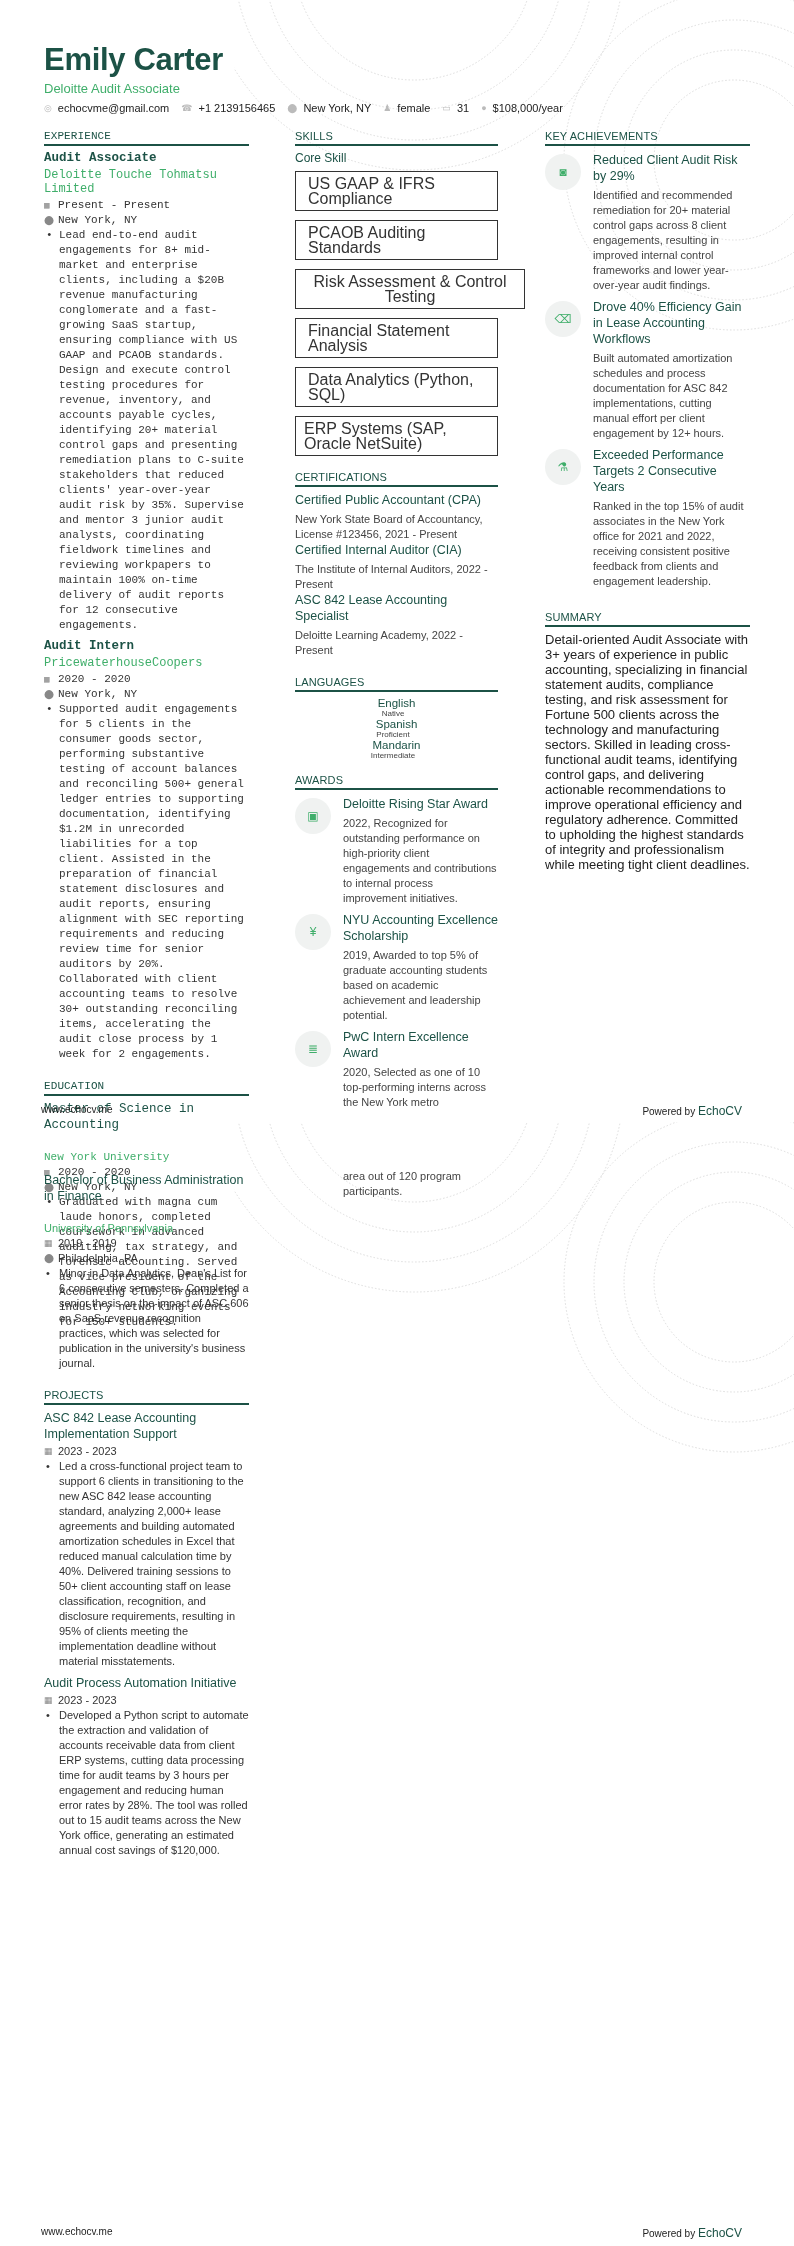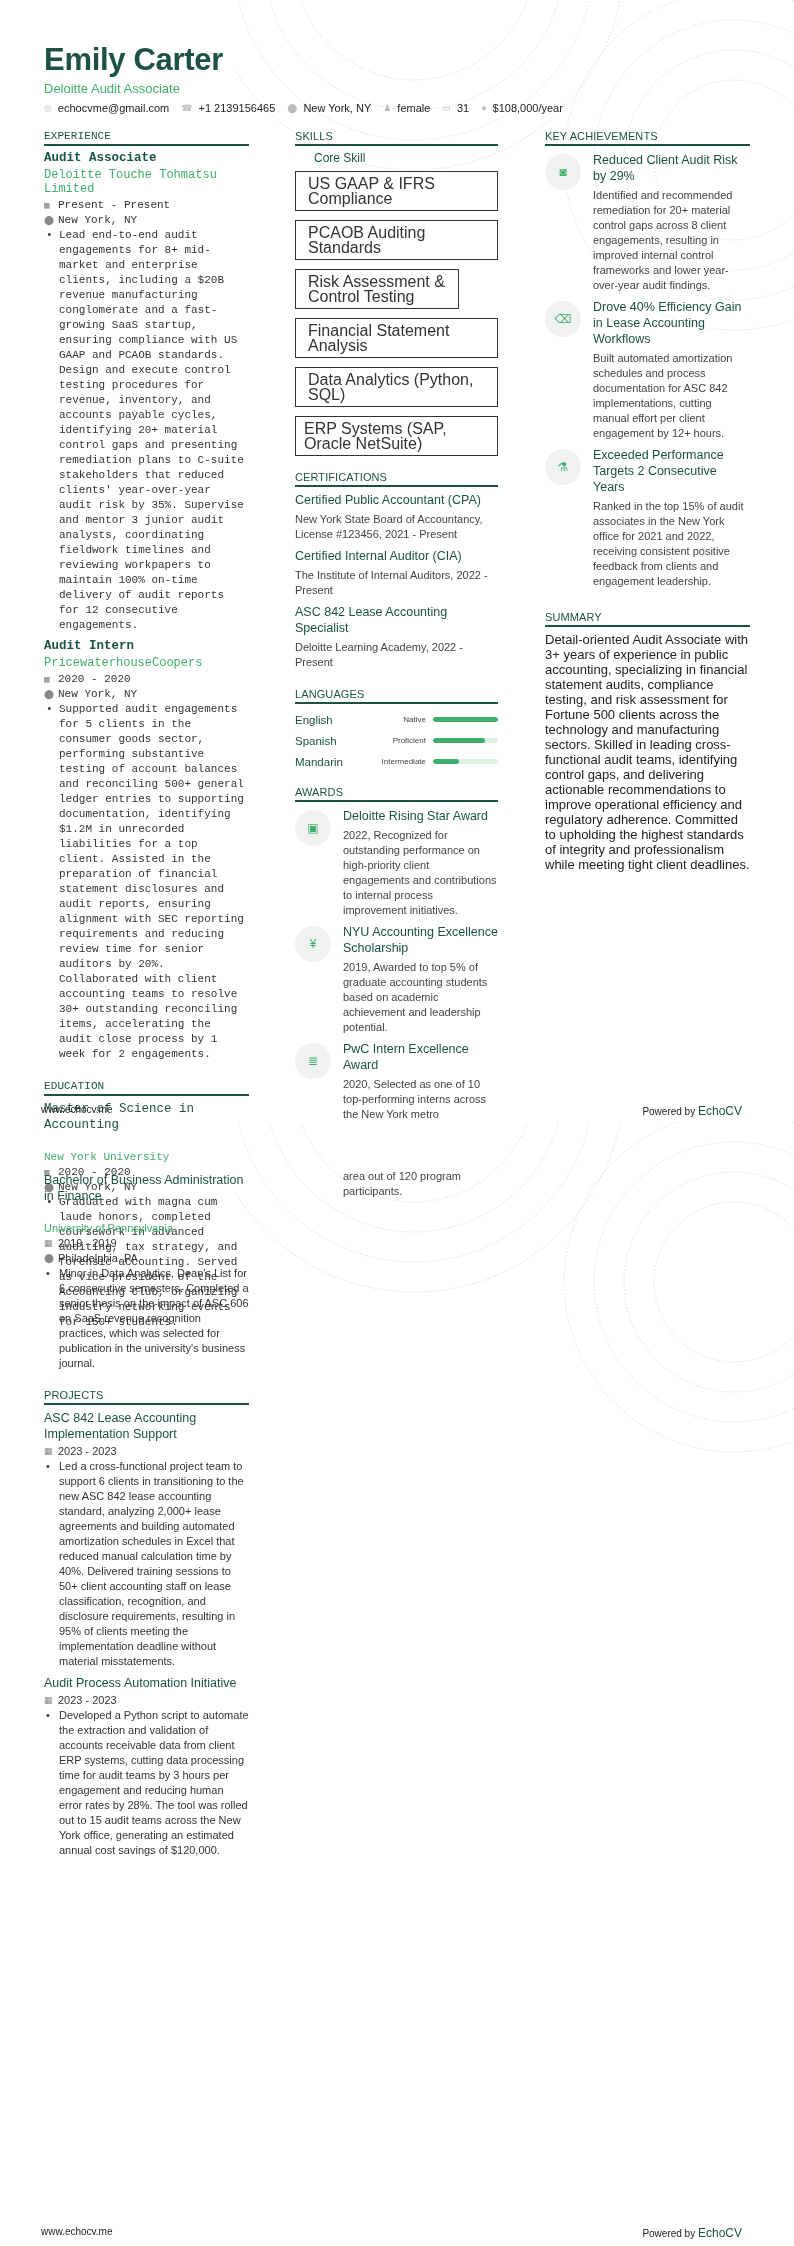--- a/index.html
+++ b/index.html
@@ -14,25 +14,25 @@
   .col { position: absolute; }
   .sec-title { font-size: 11px; color: #1c5246; text-transform: uppercase; padding-bottom: 2px; border-bottom: 2.5px solid #1c5246; margin-bottom: 5px; letter-spacing: 0.1px; }
   .job-title { font-size: 12.5px; font-weight: bold; color: #1c5246; margin-top: 2px; }
   .company { font-size: 12px; color: #3fae6a; margin-top: 3px; }
   .meta { font-size: 11px; color: #333; margin-top: 3px; display: flex; align-items: center; }
   .meta .ic { color: #888; font-size: 9px; width: 14px; }
   .bullet { font-size: 11px; line-height: 15px; color: #333; padding-left: 15px; position: relative; margin-top: 2px; }
   .bullet:before { content: "•"; position: absolute; left: 2px; top: 0; }
   .edu-title { font-size: 12.5px; color: #1c5246; margin-top: 2px; line-height: 16px; }
   .edu-school { font-size: 11px; color: #3fae6a; margin-top: 18px; }
-  .skill-group { font-size: 12px; color: #1c5246; margin-bottom: 6px; margin-left: 19px; }
+  .skill-group { font-size: 12px; color: #1c5246; margin-bottom: 6px; }
   .skill { border: 1px solid #333; font-size: 16px; color: #333; padding: 4px 12px; margin-bottom: 9px; display: inline-block; line-height: 15px; }
-  .cert-title { font-size: 12.5px; color: #1c5246; margin-top: 6px; line-height: 16px; }
+  .cert-title { font-size: 12.5px; color: #1c5246; line-height: 16px; }
   .cert-desc { font-size: 11px; color: #444; line-height: 15px; margin-top: 4px; }
-  .lang-row { display: flex; align-items: center; height: 21px; }
+  .lang-row { display: flex; align-items: center; height: 21px; flex-direction: column; }
   .lang-name { font-size: 11.5px; color: #1c5246; flex: 1; }
   .lang-level { font-size: 8px; color: #444; margin-right: 7px; }
   .lang-bar { width: 65px; height: 5px; background: #dff0e5; border-radius: 3px; overflow: hidden; }
   .lang-fill { height: 100%; background: #3fae6a; border-radius: 3px; }
   .item-row { display: flex; margin-top: 6px; }
   .icon-circle { width: 36px; height: 36px; border-radius: 50%; background: #f0f2f1; display: flex; align-items: center; justify-content: center; flex-shrink: 0; margin-right: 12px; margin-top: 2px; color: #3fae6a; font-size: 12px; }
   .item-title { font-size: 12.5px; color: #1c5246; line-height: 16px; }
   .item-desc { font-size: 11px; color: #444; line-height: 15px; margin-top: 4px; }
   .summary { font-size: 13px; color: #222; line-height: 15px; }
   .footer { position: absolute; left: 41px; right: 52px; display: flex; justify-content: space-between; font-size: 10px; color: #222; }
@@ -141,21 +141,21 @@
     <div class="bullet">Graduated with magna cum laude honors, completed coursework in advanced auditing, tax strategy, and forensic accounting. Served as vice president of the Accounting Club, organizing industry networking events for 150+ students.</div>
   </div>
 </div>
 
 <div class="col" style="left:295px; top:130px; width:203px;">
   <div class="sec-title">SKILLS</div>
   <div class="skill-group">Core Skill</div>
   <div>
     <div class="skill">US GAAP &amp; IFRS Compliance</div>
     <div class="skill">PCAOB Auditing Standards</div>
-    <div class="skill" style="width:164px;">Risk Assessment &amp; Control Testing</div>
+    <div class="skill" style="width:230px;text-align:center;">Risk Assessment &amp; Control Testing</div>
     <div class="skill">Financial Statement Analysis</div>
     <div class="skill">Data Analytics (Python, SQL)</div>
     <div class="skill" style="width:203px;padding-left:8px;">ERP Systems (SAP, Oracle NetSuite)</div>
   </div>
 
   <div class="sec-title" style="margin-top:6px;">CERTIFICATIONS</div>
   <div>
     <div class="cert-title" style="margin-top:2px">Certified Public Accountant (CPA)</div>
     <div class="cert-desc">New York State Board of Accountancy, License #123456, 2021 - Present</div>
   </div>

